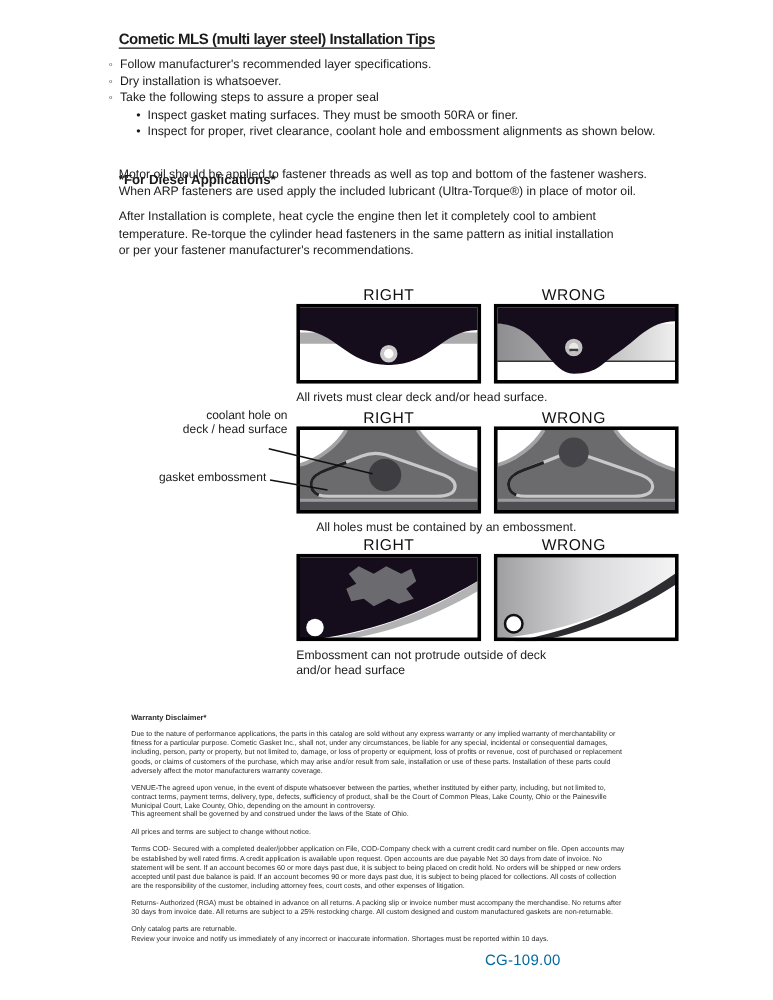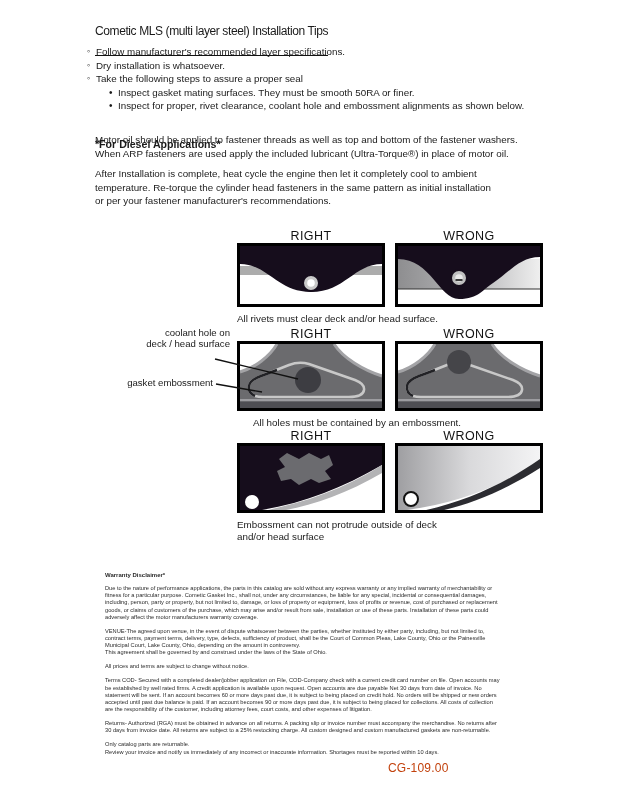--- a/index.html
+++ b/index.html
@@ -2,50 +2,50 @@
 <html><head>
 <meta charset="utf-8">
 <style>
   html,body { margin:0; padding:0; background:#ffffff; }
   .page {
     position:relative; width:618px; height:800px; background:#ffffff;
     font-family:"Liberation Sans", sans-serif; color:#1a1a1a; overflow:hidden;
   }
   .title {
     position:absolute; left:95px; top:24px;
-    font-size:12px; font-weight:normal; letter-spacing:-0.4px;
-    border-bottom:1.6px solid #111; padding-bottom:17px; white-space:nowrap;
+    font-size:12px; font-weight:bold; letter-spacing:-0.4px;
+    border-bottom:1.6px solid #111; padding-bottom:0; white-space:nowrap;
   }
   .tips { position:absolute; left:87px; top:45px; width:470px; font-size:9.8px; line-height:13.6px; }
   .tip  { display:flex; }
   .tip .b  { width:9px; flex:none; font-size:9px; }
   .tip.sub { margin-left:22px; }
   .tip.sub .b { width:9px; font-size:10px; }
   .diesel-heading { position:absolute; left:95px; top:114px; font-size:10.6px; font-weight:bold;margin-top:24px; }
   .para { position:absolute; left:95px; width:450px; font-size:9.8px; line-height:13.6px; white-space:pre-line; }
   .p1 { top:133px; } .p2 { top:167px; } .p3 { top:212px; }
 
-  .dlabels { position:absolute; left:237px; width:306px; display:flex; gap:10px; }
+  .dlabels { position:absolute; left:237px; width:306px; display:flex; }
   .dlabels span { width:148px; text-align:center; font-size:12.5px; letter-spacing:0.4px; color:#111; }
   .drow { position:absolute; left:237px; display:flex; gap:10px; }
   .drow svg { display:block; }
   .dcap { position:absolute; left:237px; font-size:9.8px; line-height:11.8px; white-space:pre-line; }
   .l1 { top:229px; } .r1 { top:243px; } .c1 { top:313px; }
   .l2 { top:327px; } .r2 { top:341px; } .c2 { top:417px;margin-left:16px; }
   .l3 { top:429px; } .r3 { top:443px; } .c3 { top:519px; }
 
   .ann { position:absolute; left:0; width:213px; text-align:right; font-size:9.6px; line-height:11.4px; white-space:pre-line; }
   .ann-coolant { top:327px;padding-left:17px; }
   .ann-emboss  { top:377px; }
   .pointer-overlay { position:absolute; left:0; top:0; pointer-events:none; }
 
   .warranty { position:absolute; left:105px; top:572px; width:432px; color:#2b2b2b; }
   .warranty .wh { font-size:6px; font-weight:bold; margin:0 0 7px 0; }
   .warranty p  { font-size:5.7px; line-height:7.2px; margin:0 0 6.8px 0; white-space:pre-line; }
-  .footer-code { position:absolute; left:388px; top:761px; font-size:12px; color:#c2410c; letter-spacing:0.2px; }
+  .footer-code { position:absolute; left:388px; top:761px; font-size:12px; color:#0369a1; letter-spacing:0.2px; }
 </style>
 </head>
 <body>
 
 <div class="page">
 
   <div class="title">Cometic MLS (multi layer steel) Installation Tips</div>
 
   <div class="tips">
     <div class="tip">

